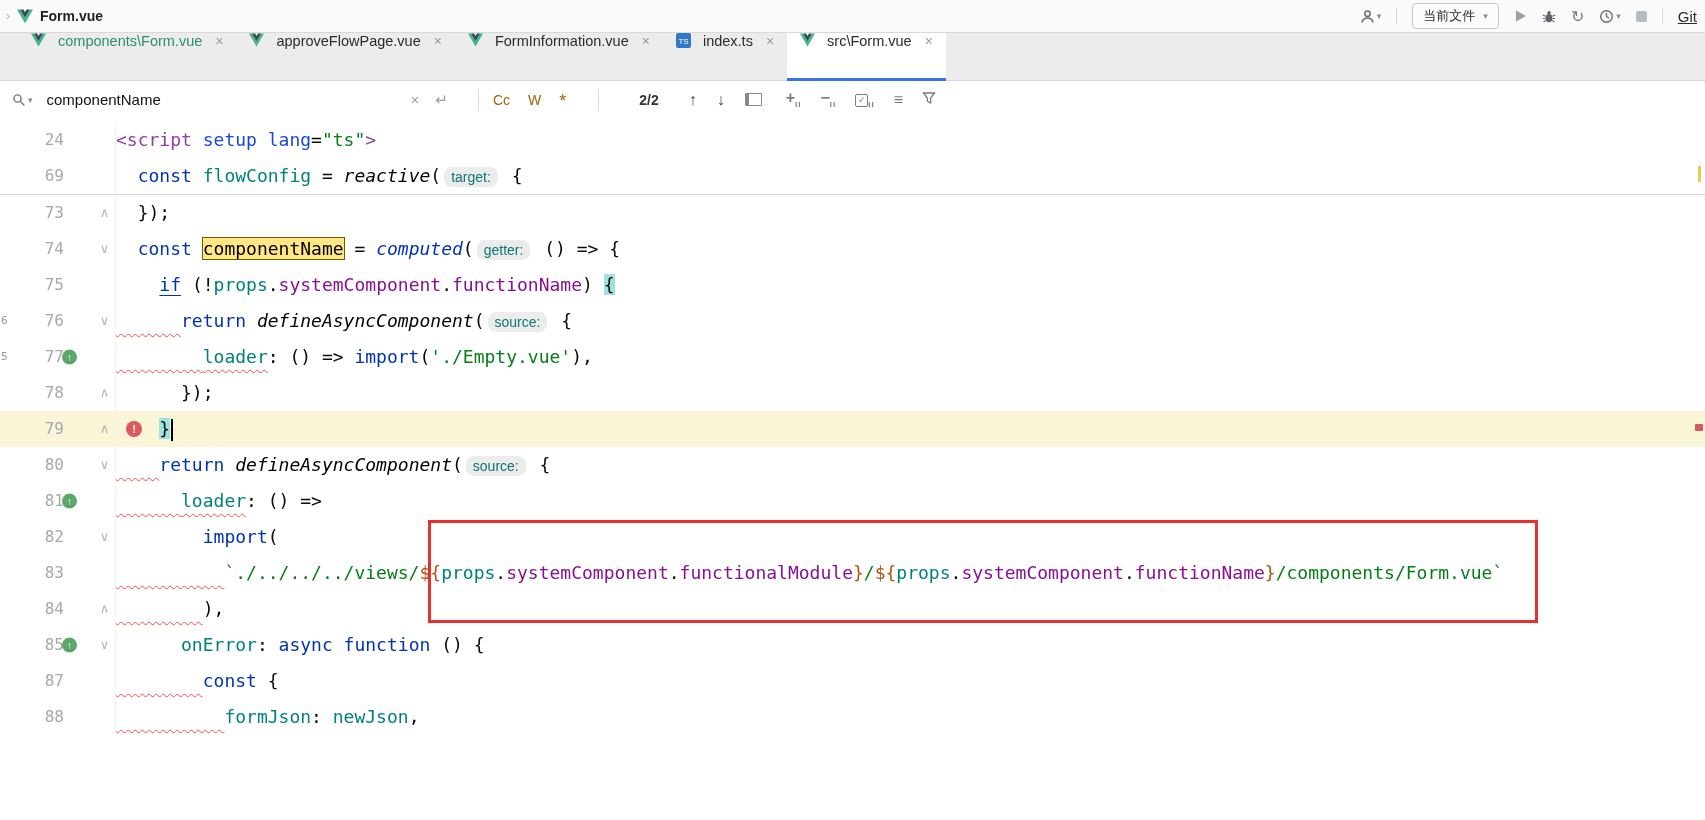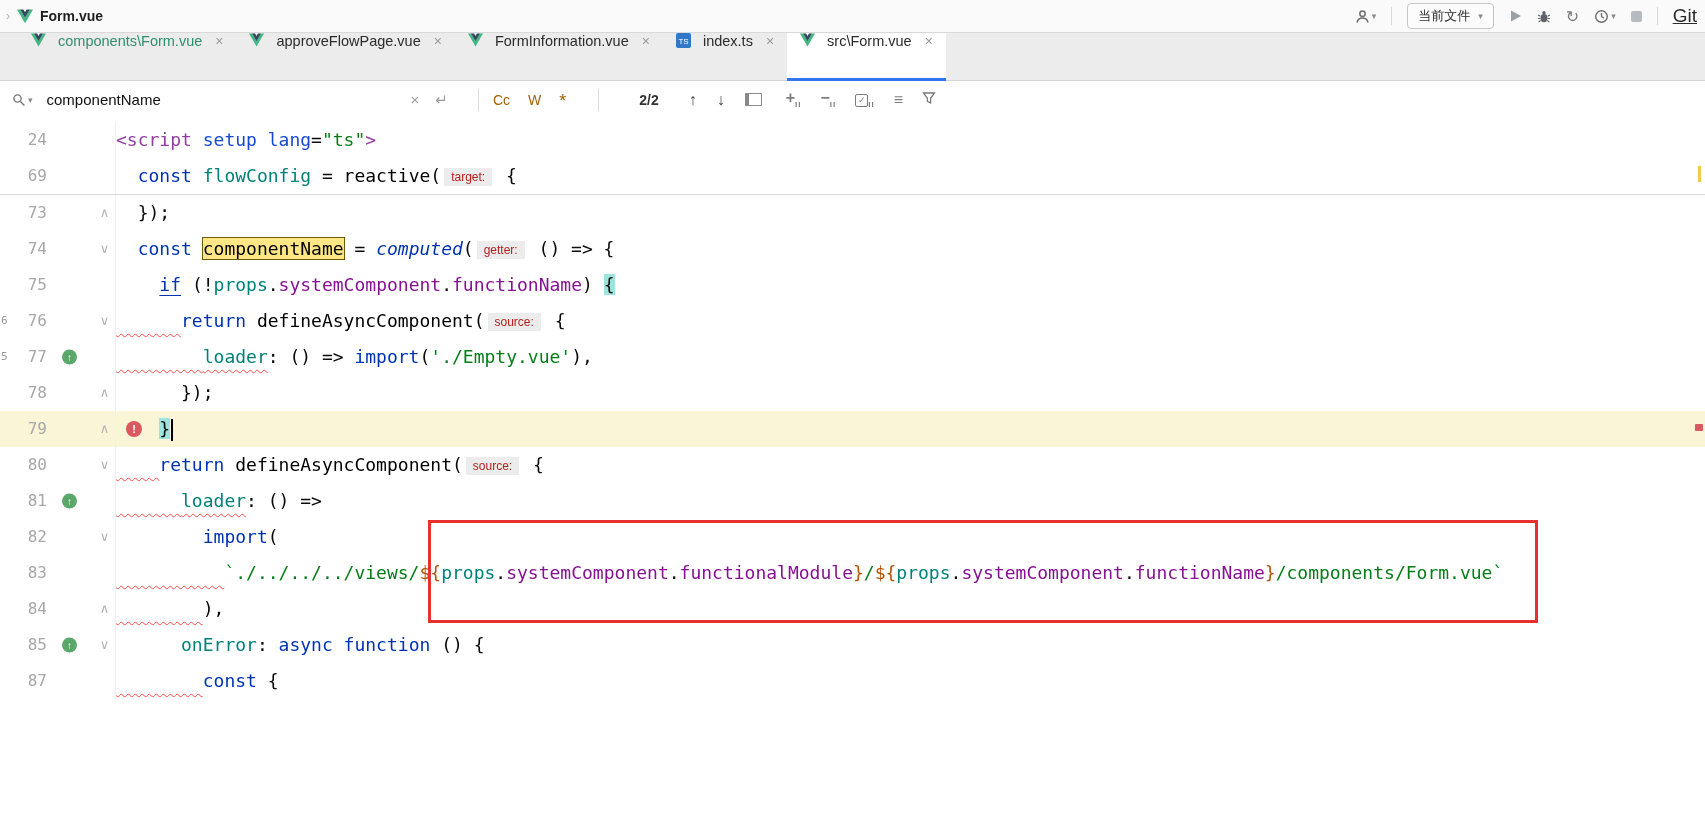--- a/index.html
+++ b/index.html
@@ -12,21 +12,21 @@
   .tb-left{display:flex;align-items:center;gap:7px;}
   .tb-chev{color:#b3b3b3;font-size:12px;}
   .tb-title{font-weight:bold;font-size:14px;color:#1f1f1f;}
   .tb-right{display:flex;align-items:center;gap:15px;}
   .tb-ic{display:flex;align-items:center;color:#6e6e6e;gap:2px;}
   .mini{font-size:9px;color:#8a8a8a;}
   .cfgbtn{display:flex;align-items:center;gap:8px;border:1px solid #c6c6c6;border-radius:4px;
     padding:3px 10px;font-size:13px;color:#2b2b2b;background:#fcfcfc;}
   .vdiv{width:1px;height:18px;background:#d9d9d9;}
   .stop-ic{width:11px;height:11px;background:#b6bbc2;border-radius:2px;display:inline-block;}
-  .git-label{font-size:19px;color:#2b2b2b;text-decoration:underline;}
+  .git-label{font-size:15px;color:#2b2b2b;text-decoration:underline;}
 
   
   .tabbar{height:47px;background:#ececec;border-bottom:1px solid #d6d6d6;
     display:flex;align-items:stretch;padding-left:18px;}
   .tab{display:flex;align-items:flex-start;gap:12px;padding:0 13px;font-size:14.5px;
     color:#2b2b2b;position:relative;cursor:default;}
   .tab.active{background:#fff;}
   .tab.active::after{content:"";position:absolute;left:0;right:0;bottom:-1px;height:3px;
     background:var(--accent,#3574F0);}
   .tab.green .label{color:#2e8f6e;}
@@ -52,51 +52,51 @@
   .occ b{display:inline-block;width:11px;height:11px;border:1.4px solid #7c7c7c;
     font-size:9px;line-height:11px;text-align:center;font-weight:normal;border-radius:2px;}
 
   
   .editor{position:absolute;top:118px;left:0;right:0;bottom:0;background:#fff;
     font-family:"DejaVu Sans Mono",monospace;font-size:18px;padding-top:4px;}
   .row{display:flex;height:36px;line-height:36px;white-space:pre;position:relative;}
   .row.caret-row{background:var(--caret-line,#FAF5D7);}
   .row.sticky-end{border-bottom:1px solid #d6d6d6;}
   .gutter{flex:0 0 115px;width:115px;position:relative;border-right:1px solid #f1f1f1;}
-  .lnum{position:absolute;left:0;width:47px;text-align:right;font-size:16px;color:#a8a8a8;}
+  .lnum{position:absolute;left:17px;width:47px;text-align:right;font-size:16px;color:#a8a8a8;}
   .gicon{position:absolute;left:62px;top:50%;transform:translateY(-50%);
     width:15px;height:15px;border-radius:50%;background:#59A869;color:#fff;
     font-size:10px;line-height:15px;text-align:center;font-family:"Liberation Sans",sans-serif;}
   .fold{position:absolute;left:96px;width:17px;text-align:center;color:#b4b4b4;
     font-size:13px;font-family:"Liberation Sans",sans-serif;}
   .artifact{position:absolute;left:1px;font-size:11px;color:#9a9a9a;line-height:36px;}
   .err{position:absolute;left:126px;top:50%;transform:translateY(-50%);width:16px;height:16px;
     border-radius:50%;background:var(--error,#DB5860);color:#fff;font-size:11px;font-weight:bold;
     text-align:center;line-height:16px;font-family:"Liberation Sans",sans-serif;z-index:3;}
   .code{flex:1;white-space:pre;color:#0a0a0a;}
 
   .tok-pl{color:#0a0a0a;}
   .tok-kw{color:var(--keyword,#0033B3);}
   .tok-kwu{color:var(--keyword,#0033B3);text-decoration:underline;text-underline-offset:4px;}
   .tok-str{color:var(--string,#067D17);}
   .tok-tag{color:#8F3F9E;}
   .tok-attr{color:#174AD4;}
-  .tok-fn{color:#000;margin-top:44px;}
+  .tok-fn{color:#000;font-style:italic;margin-top:44px;}
   .tok-fnb{color:var(--keyword,#0033B3);font-style:italic;}
   .tok-var{color:var(--variable,#00827A);}
   .tok-varw{color:var(--variable,#00827A);text-decoration:underline wavy #ff4c4c;
     text-decoration-thickness:1px;text-underline-offset:6px;}
   .tok-fld{color:var(--field,#871094);text-align:center;}
   .tok-tpl{color:#B3540B;}
   .tok-wavy{text-decoration:underline wavy #ff4c4c;text-decoration-thickness:1px;
     text-underline-offset:6px;}
   .tok-search{background:var(--search-highlight,#FFE786);outline:1.5px solid #6b5b00;color:#000;}
   .tok-bh{background:var(--brace-highlight,#9FE3DE);}
-  .tok-hint{background:#ececec;color:#b91c1c;border-radius:0;padding:2px 7px;
-    font-size:12px;font-family:"Liberation Sans",sans-serif;vertical-align:middle;margin:0 3px;}
+  .tok-hint{background:#ececec;color:#0f766e;border-radius:8px;padding:2px 7px;
+    font-size:14px;font-family:"Liberation Sans",sans-serif;vertical-align:middle;margin:0 3px;}
   .caret-bar{display:inline-block;width:2px;height:22px;background:#000;
     vertical-align:middle;margin-left:1px;}
 
   .red-box{position:absolute;left:428px;top:402px;width:1104px;height:97px;
     border:3px solid var(--annotation,#E8312F);z-index:5;pointer-events:none;}
   .stripe{position:absolute;right:0;top:0;bottom:0;width:12px;}
   .stripe .m-warn{position:absolute;right:4px;top:48px;width:3px;height:16px;background:#f2c94c;}
   .stripe .m-err{position:absolute;right:2px;top:306px;width:8px;height:7px;
     background:var(--error,#DB5860);border-radius:1px;}
 </style>
@@ -252,20 +252,21 @@
         <div class="row"><div class="gutter"><span class="artifact">5</span><span class="lnum">77</span><span class="gicon">↑</span></div><div class="code"><span class="tok-wavy">        </span><span class="tok-varw">loader</span><span class="tok-pl">: () =&gt; </span><span class="tok-kw">import</span><span class="tok-pl">(</span><span class="tok-str">'./Empty.vue'</span><span class="tok-pl">),</span></div></div>
         <div class="row"><div class="gutter"><span class="lnum">78</span><span class="fold">∧</span></div><div class="code"><span class="tok-pl">      </span><span class="tok-pl">});</span></div></div>
         <div class="row caret-row"><div class="gutter"><span class="lnum">79</span><span class="fold">∧</span></div><span class="err">!</span><div class="code"><span class="tok-pl">    </span><span class="tok-bh">}</span><span class="caret-bar"></span></div></div>
         <div class="row"><div class="gutter"><span class="lnum">80</span><span class="fold">∨</span></div><div class="code"><span class="tok-wavy">    </span><span class="tok-kw">return</span><span class="tok-pl"> </span><span class="tok-fn">defineAsyncComponent</span><span class="tok-pl">(</span><span class="tok-hint">source:</span><span class="tok-pl"> {</span></div></div>
         <div class="row"><div class="gutter"><span class="lnum">81</span><span class="gicon">↑</span></div><div class="code"><span class="tok-wavy">      </span><span class="tok-varw">loader</span><span class="tok-pl">: () =&gt;</span></div></div>
         <div class="row"><div class="gutter"><span class="lnum">82</span><span class="fold">∨</span></div><div class="code"><span class="tok-pl">        </span><span class="tok-kw">import</span><span class="tok-pl">(</span></div></div>
         <div class="row"><div class="gutter"><span class="lnum">83</span></div><div class="code"><span class="tok-wavy">          </span><span class="tok-str">`./../../../views/</span><span class="tok-tpl">${</span><span class="tok-var">props</span><span class="tok-pl">.</span><span class="tok-fld">systemComponent</span><span class="tok-pl">.</span><span class="tok-fld">functionalModule</span><span class="tok-tpl">}</span><span class="tok-str">/</span><span class="tok-tpl">${</span><span class="tok-var">props</span><span class="tok-pl">.</span><span class="tok-fld">systemComponent</span><span class="tok-pl">.</span><span class="tok-fld">functionName</span><span class="tok-tpl">}</span><span class="tok-str">/components/Form.vue`</span></div></div>
         <div class="row"><div class="gutter"><span class="lnum">84</span><span class="fold">∧</span></div><div class="code"><span class="tok-wavy">        </span><span class="tok-pl">),</span></div></div>
         <div class="row"><div class="gutter"><span class="lnum">85</span><span class="gicon">↑</span><span class="fold">∨</span></div><div class="code"><span class="tok-pl">      </span><span class="tok-var">onError</span><span class="tok-pl">: </span><span class="tok-kw">async</span><span class="tok-pl"> </span><span class="tok-kw">function</span><span class="tok-pl"> () {</span></div></div>
         <div class="row"><div class="gutter"><span class="lnum">87</span></div><div class="code"><span class="tok-wavy">        </span><span class="tok-kw">const</span><span class="tok-pl"> {</span></div></div>
+        <div class="row"><div class="gutter"><span class="lnum">88</span></div><div class="code"><span class="tok-wavy">          </span><span class="tok-var">formJson</span><span class="tok-pl">: </span><span class="tok-var">newJson</span><span class="tok-pl">,</span></div></div>
       </div>
     <div class="red-box"></div>
     <div class="stripe">
       <span class="m-warn"></span>
       <span class="m-err"></span>
     </div>
   </div>
 
 </div>
 

